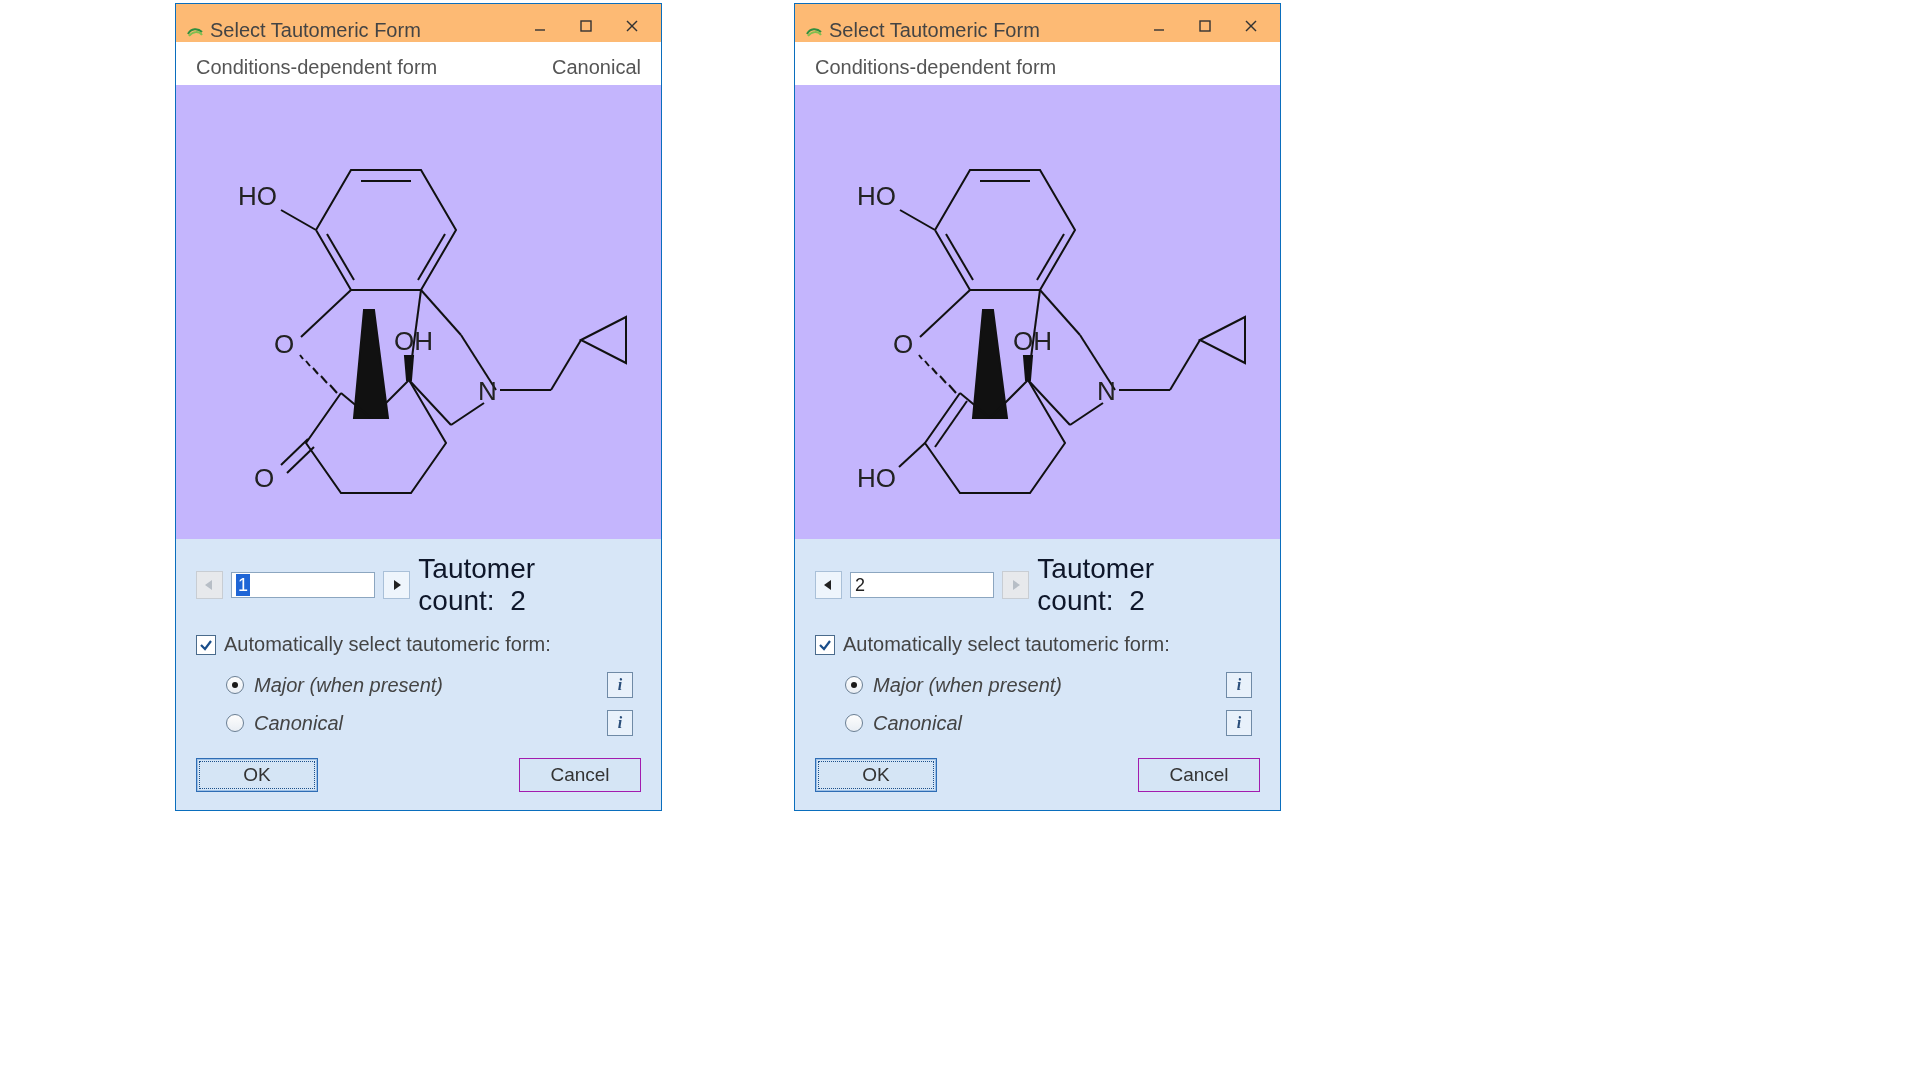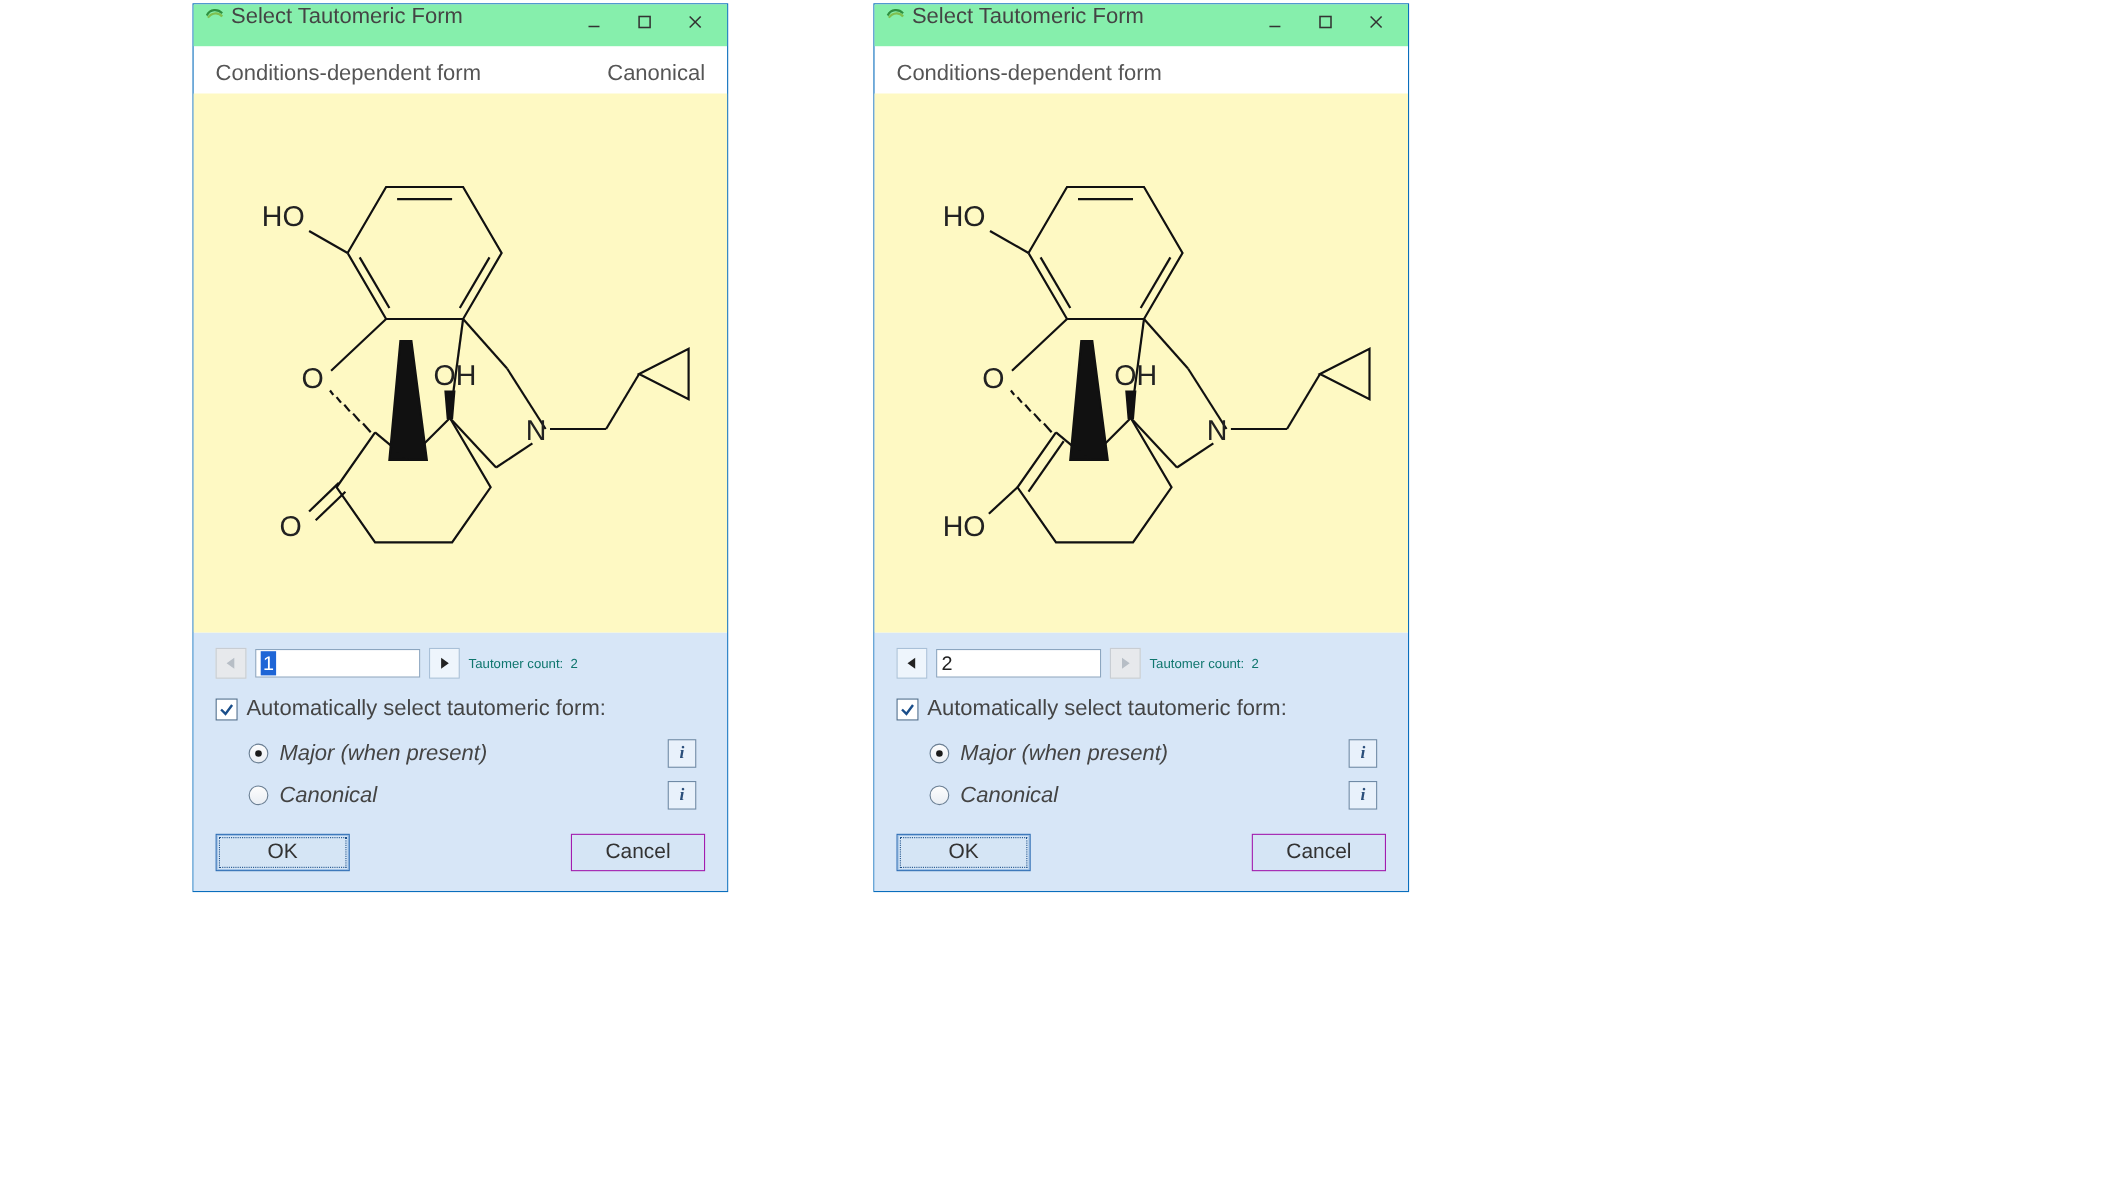--- a/index.html
+++ b/index.html
@@ -23,23 +23,23 @@
     height: 808px;
     border: 1px solid #0a6ebd;
     background: #fff;
     box-sizing: border-box;
     display: flex;
     flex-direction: column;
   }
   .titlebar {
     height: 38px;
     display: flex;
-    align-items: flex-start;
+    align-items: flex-end;
     padding: 0 6px 0 10px;
-    background: #86efac;
+    background: #fdba74;
   }
   .app-icon {
     width: 18px;
     height: 18px;
     margin-right: 6px;
     position: relative;
   }
   .app-icon svg { display:block; }
   .title-text {
     flex: 0 0 auto;
@@ -59,21 +59,21 @@
   .subheader {
     display: flex;
     justify-content: space-between;
     padding: 14px 20px 6px 20px;
     color: #555;
     font-size: 20px;
     gap: 16px;
   }
   .canvas-area {
     flex: 1 1 auto;
-    background:#fef9c3;
+    background:#c4b5fd;
     position:relative;
   }
   .molecule {
     position:absolute;
     left: 20px;
     top: 30px;
     width: 440px;
     height: 380px;
   }
   .molecule text {
@@ -127,21 +127,21 @@
     width:150px;
     height:26px;
     border:1px solid #8ca6c0;
     background:#fff;
     font-size:18px;
     padding:1px 4px;
     box-sizing:border-box;
     line-height:22px;
     color:#222;
   }
-  .count-label { color:#0f766e; font-size:12px; }
+  .count-label { color:#0f172a; font-size:28px; }
   .chk-row {
     display:flex;
     align-items:center;
     gap:8px;
     margin-bottom:10px;
     font-size:20px;
     color:#444;
   }
   .chk {
     width:18px; height:18px;

